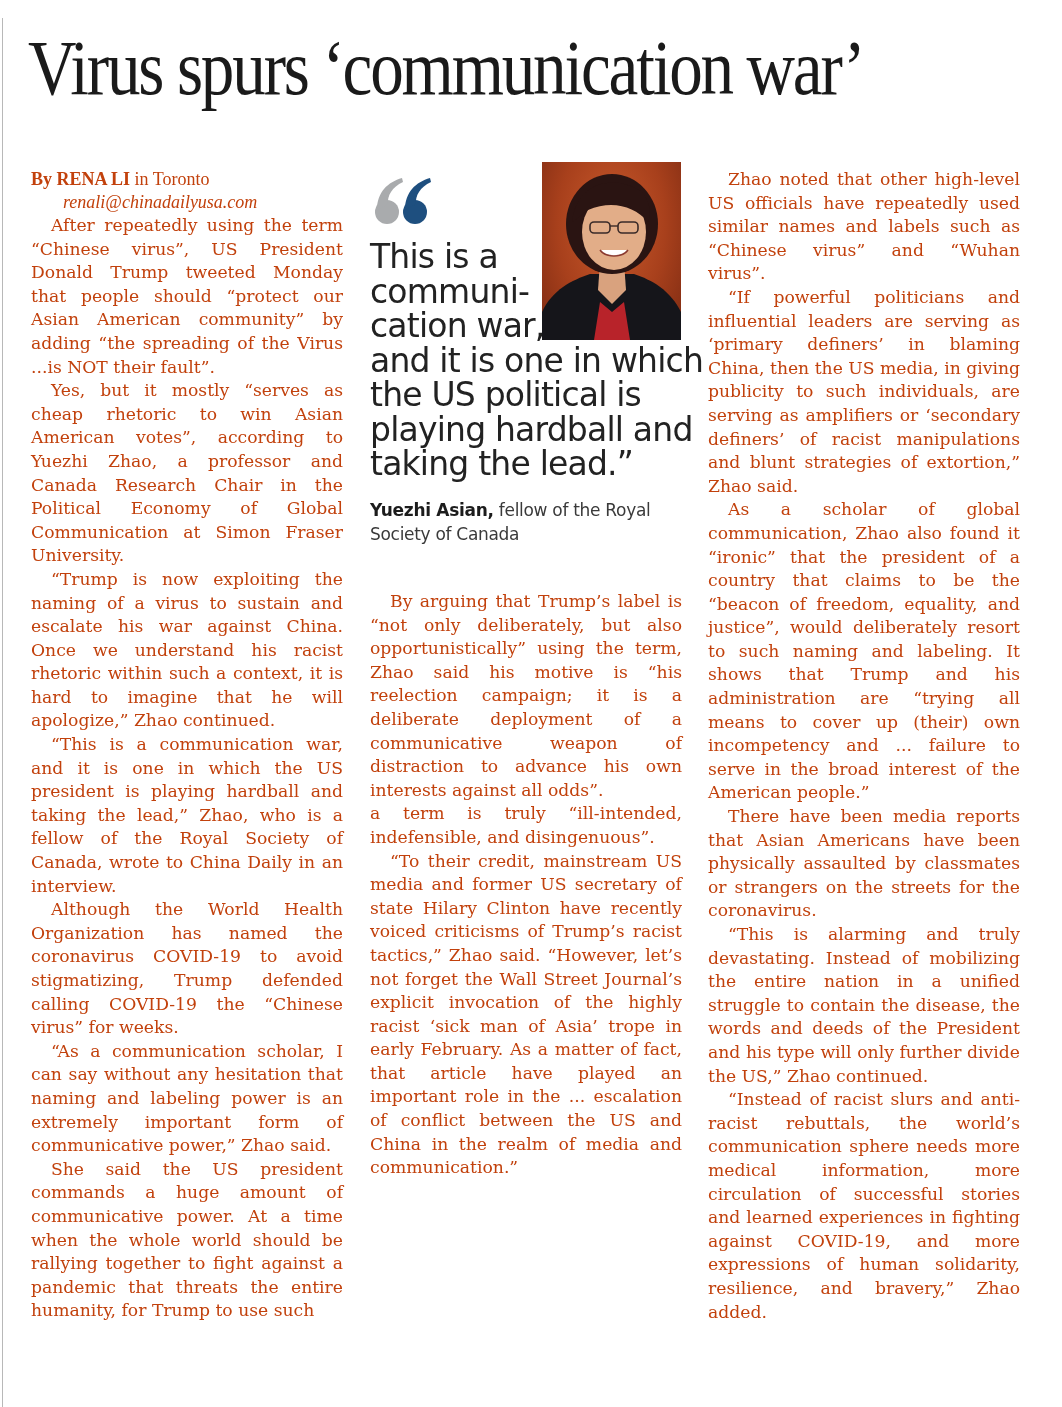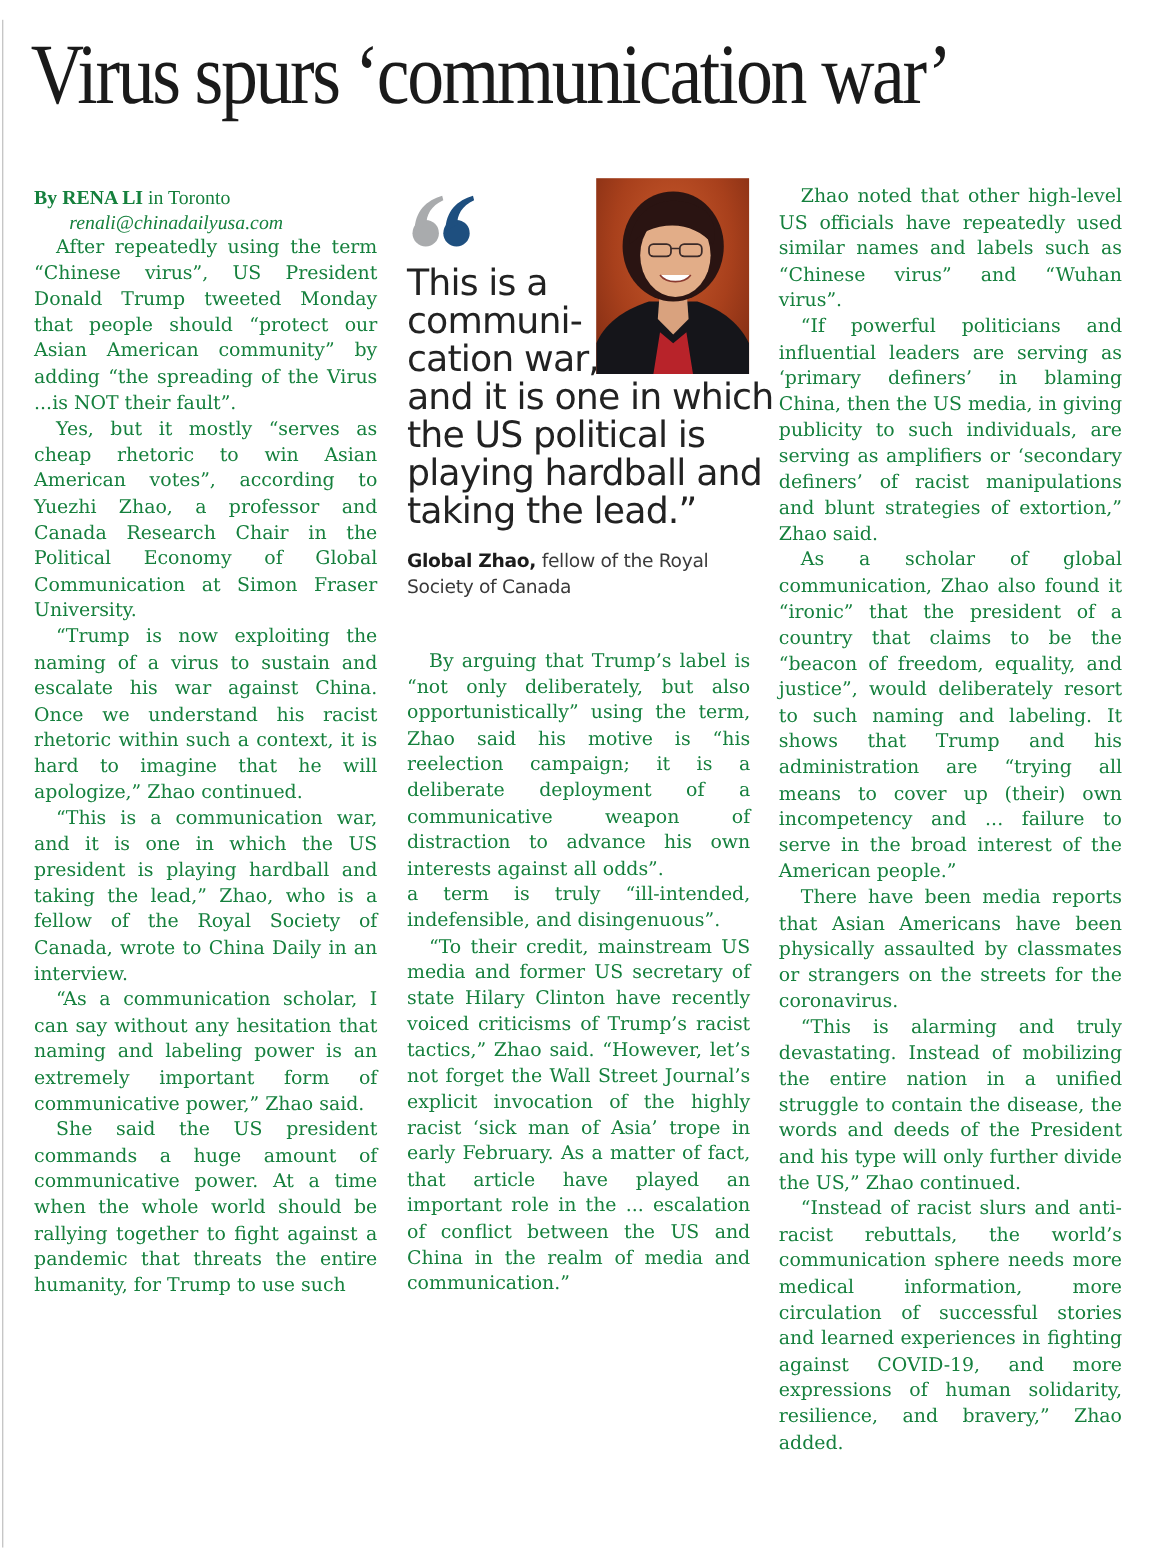--- a/index.html
+++ b/index.html
@@ -7,21 +7,21 @@
   .page-edge { position: absolute; left: 2px; top: 18px; width: 1px; height: 1389px; background: #b8b8b8; }
   .headline {
     position: absolute; left: 28px; top: 18px; width: 1010px; height: 100px;
     font-family: "Liberation Serif", serif; font-size: 78px; line-height: 100px;
     color: #1a1a1a; letter-spacing: -2.5px; white-space: nowrap;
     transform: scaleX(0.86); transform-origin: left top;
   }
   .col {
     position: absolute; top: 168px; width: 312px;
     font-family: "DejaVu Serif", serif; font-size: 17.2px; line-height: 23.6px;
-    color: #15803d; text-align: justify;
+    color: #c2410c; text-align: justify;
   }
   .col1 { left: 31px; }
   .col2 { left: 370px; top: 590px; }
   .col3 { left: 708px; top: 168px; }
   .col p { margin: 0; text-indent: 20px; }
   .byline { font-family: "Liberation Serif", serif; font-size: 18px; line-height: 23px; margin-bottom: 28px; text-indent: 0 !important; }
   .byline .name { font-weight: bold; }
   .byline .email { font-style: italic; display: block; margin-left: 32px; }
   .pullquote {
     position: absolute; left: 370px; top: 170px; width: 320px;
@@ -54,20 +54,21 @@
 
 <div class="col col1">
   <p class="byline">
     <span class="name">By </span><span class="name">RENA LI</span><span> in Toronto</span>
     <span class="email">renali@chinadailyusa.com</span>
   </p>
   <p>After repeatedly using the term “Chinese virus”, US President Donald Trump tweeted Monday that people should “protect our Asian American community” by adding “the spreading of the Virus ...is NOT their fault”.</p>
   <p>Yes, but it mostly “serves as cheap rhetoric to win Asian American votes”, according to Yuezhi Zhao, a professor and Canada Research Chair in the Political Economy of Global Communication at Simon Fraser University.</p>
   <p>“Trump is now exploiting the naming of a virus to sustain and escalate his war against China. Once we understand his racist rhetoric within such a context, it is hard to imagine that he will apologize,” Zhao continued.</p>
   <p>“This is a communication war, and it is one in which the US president is playing hardball and taking the lead,” Zhao, who is a fellow of the Royal Society of Canada, wrote to China Daily in an interview.</p>
+  <p>Although the World Health Organization has named the coronavirus COVID-19 to avoid stigmatizing, Trump defended calling COVID-19 the “Chinese virus” for weeks.</p>
   <p>“As a communication scholar, I can say without any hesitation that naming and labeling power is an extremely important form of communicative power,” Zhao said.</p>
   <p>She said the US president commands a huge amount of communicative power. At a time when the whole world should be rallying together to fight against a pandemic that threats the entire humanity, for Trump to use such</p>
 </div>
 
 <div class="pullquote">
   <svg class="qmarks" viewBox="0 0 70 60" width="70" height="60">
     <g>
       <circle cx="17" cy="42" r="12" fill="#a9abad"></circle>
       <path d="M7 40 C7 22 18 12 32 8 L33 12 C22 17 17 26 18 34 Z" fill="#a9abad"></path>
       <circle cx="45" cy="42" r="12" fill="#1e4f7f"></circle>
@@ -77,21 +78,21 @@
   <div class="pq-text">
     <span>This is a</span>
     <span>communi-</span>
     <span>cation war,</span>
     <span>and it is one in which</span>
     <span>the US political is</span>
     <span>playing hardball and</span>
     <span>taking the lead.”</span>
   </div>
   <div class="pq-attrib">
-    <b>Global Zhao,</b><span> fellow of the Royal Society of Canada</span>
+    <b>Yuezhi Asian,</b><span> fellow of the Royal Society of Canada</span>
   </div>
 </div>
 
 <div class="photo">
   <svg width="139" height="178" viewBox="0 0 139 178">
 
     <path d="M0 178 L0 150 C10 128 30 118 48 112 L92 112 C110 118 128 128 139 150 L139 178 Z" fill="#15151a"></path>
 
     <path d="M52 178 L58 140 L70 150 L82 140 L88 178 Z" fill="#b8232a"></path>
 

